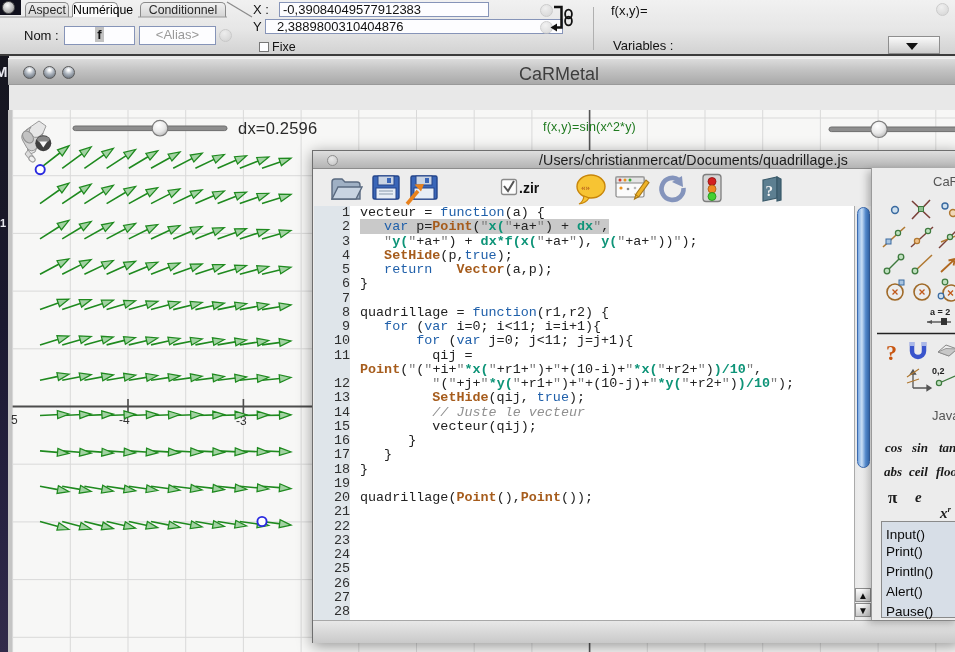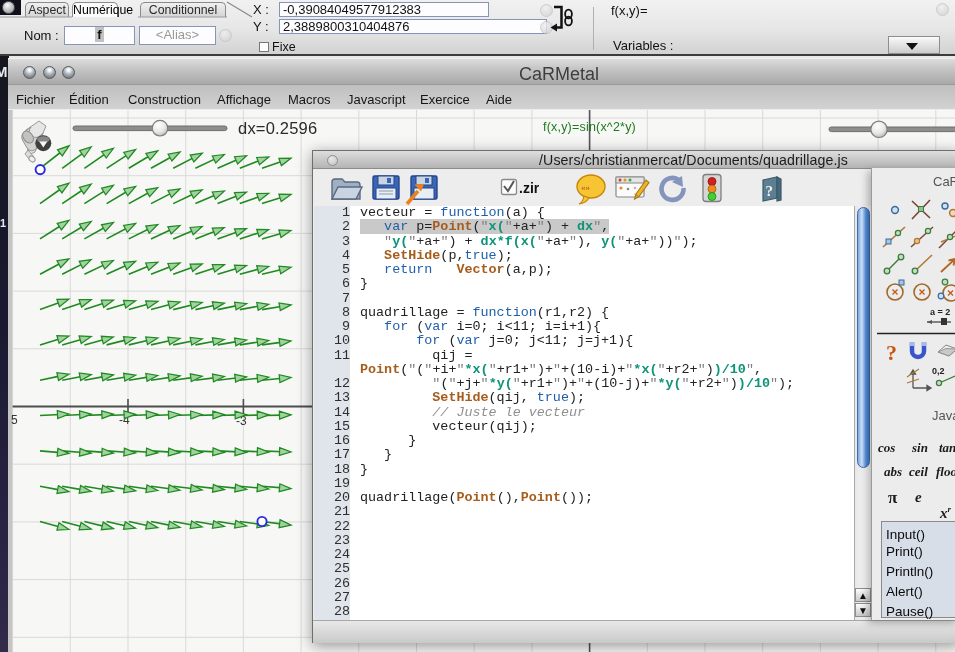--- a/index.html
+++ b/index.html
@@ -57,30 +57,20 @@
 <div id="stage">
  <div id="desk" class="abs">
       <span style="left:-5px;top:7px;font-size:15px">M</span>
       <span style="left:0px;top:161px;font-size:11px">1</span>
     </div>
  <div id="title" class="abs">
    <div class="tlc" style="left:15px"></div>
       <div class="tlc" style="left:34.5px"></div>
       <div class="tlc" style="left:54px"></div>
    <div class="t">CaRMetal</div>
- </div>
- <div id="menu" class="abs">
-   <span style="left:8px">Fichier</span>
-      <span style="left:61px">Édition</span>
-      <span style="left:120px">Construction</span>
-      <span style="left:209px">Affichage</span>
-      <span style="left:280px">Macros</span>
-      <span style="left:339px">Javascript</span>
-      <span style="left:412px">Exercice</span>
-      <span style="left:478px">Aide</span>
  </div>
  <div id="cvbg" class="abs"></div>
  <div class="abs" style="left:0;top:0"><svg id="cv" width="955" height="652" viewBox="0 0 955 652">
         <defs>
           <radialGradient id="thumbg" cx="40%" cy="30%" r="80%">
             <stop offset="0" stop-color="#ffffff"></stop>
             <stop offset="0.55" stop-color="#e8e8e8"></stop>
             <stop offset="1" stop-color="#b0b0b0"></stop>
           </radialGradient>
         </defs>
@@ -212,21 +202,21 @@
         <path d="M937 352 l8-7 11 4 -8 7 Z" fill="#ececec" stroke="#888" stroke-width="1"></path>
         <path d="M937 352 l8-3.5 11 0.5 -8 7 Z" fill="#c8c8c8" stroke="#888" stroke-width="0.8"></path>
         <path d="M912 388 V370 m0 18 H930 M912 370 l-2.5 4 h5 Z M930 388 l-4 -2.5 v5 Z" stroke="#555" stroke-width="1.3" fill="#555"></path>
         <path d="M906 377 l12 -8 m-12 14 l12 -4" stroke="#b07830" stroke-width="1.2"></path>
         <text x="931" y="374" font-size="9" font-weight="bold" fill="#222" font-family="Liberation Sans, sans-serif">0,2</text>
         <path d="M936 384 L954 376" stroke="#3e7a3e" stroke-width="1.3"></path>
         <circle cx="938" cy="383" r="2.6" fill="#bfe0bf" stroke="#3e7a3e" stroke-width="1.2"></circle>
       </svg>
    <div class="cap">CaR</div>
    <div class="jl">Java</div>
-   <div class="fb" style="left:6px;top:272px">cos</div>
+   <div class="fb" style="left:13px;top:272px">cos</div>
       <div class="fb" style="left:40px;top:272px">sin</div>
       <div class="fb" style="left:67px;top:272px">tan</div>
    <div class="fb" style="left:12px;top:296px">abs</div>
       <div class="fb" style="left:37px;top:296px">ceil</div>
       <div class="fb" style="left:64px;top:296px">floor</div>
    <div class="gk" style="left:16px;top:320px;font-size:17px">π</div>
       <div class="gk" style="left:43px;top:321px;font-style:italic">e</div>
       <div class="gk" style="left:68px;top:336px;font-style:italic">x<sup style="font-size:9px">r</sup></div>
    <div id="pallist">
         <div>Input()</div>
@@ -247,21 +237,21 @@
         <path d="M227 2 L252 17" stroke="#8a8a8a" stroke-width="1.2" fill="none"></path>
         <path d="M0 17 H72 M138 17 H227" stroke="#9a9a9a" stroke-width="1" fill="none"></path>
       </svg>
    <div class="lbl" style="left:24px;top:28px">Nom :</div>
    <div class="fld" style="left:64px;top:26px;width:71px;height:19px;text-align:center"><span style="background:#c2c2c2;font-weight:bold;padding:0 2px">f</span></div>
    <div class="fld" style="left:139px;top:26px;width:77px;height:19px;text-align:center;color:#999">&lt;Alias&gt;</div>
    <div class="circ" style="left:219px;top:29px"></div>
    <div class="lbl" style="left:253px;top:2px">X :</div>
    <div class="lbl" style="left:253px;top:19px">Y :</div>
    <div class="fld" style="left:279px;top:2px;width:210px;height:15px;padding-left:3px;line-height:13px">-0,39084049577912383</div>
-   <div class="fld" style="left:279px;top:19px;width:268px;height:15px;padding-left:3px;line-height:13px">2,3889800310404876</div>
+   <div class="fld" style="left:265px;top:19px;width:298px;height:15px;padding-left:11px;line-height:13px">2,3889800310404876</div>
    <div class="circ" style="left:540px;top:4px"></div>
    <div class="circ" style="left:540px;top:21px"></div>
    <svg class="abs" style="left:548px;top:3px" width="30" height="32" viewBox="0 0 30 32">
      <path d="M6 4 H13.5 V24.5 H8" fill="none" stroke="#111" stroke-width="2.5"></path>
      <path d="M2.5 24.5 l6.5 -4 v8 Z" fill="#111"></path>
      <ellipse cx="20.5" cy="11" rx="3.4" ry="4.4" fill="none" stroke="#111" stroke-width="1.8"></ellipse>
      <ellipse cx="20.5" cy="18" rx="3.4" ry="4.4" fill="none" stroke="#111" stroke-width="1.8"></ellipse>
    </svg>
    <div class="abs" style="left:259px;top:41.5px;width:10px;height:10px;background:#fdfdff;border:1px solid #777"></div>
    <div class="lbl" style="left:272px;top:39.5px;font-size:12.5px">Fixe</div>

